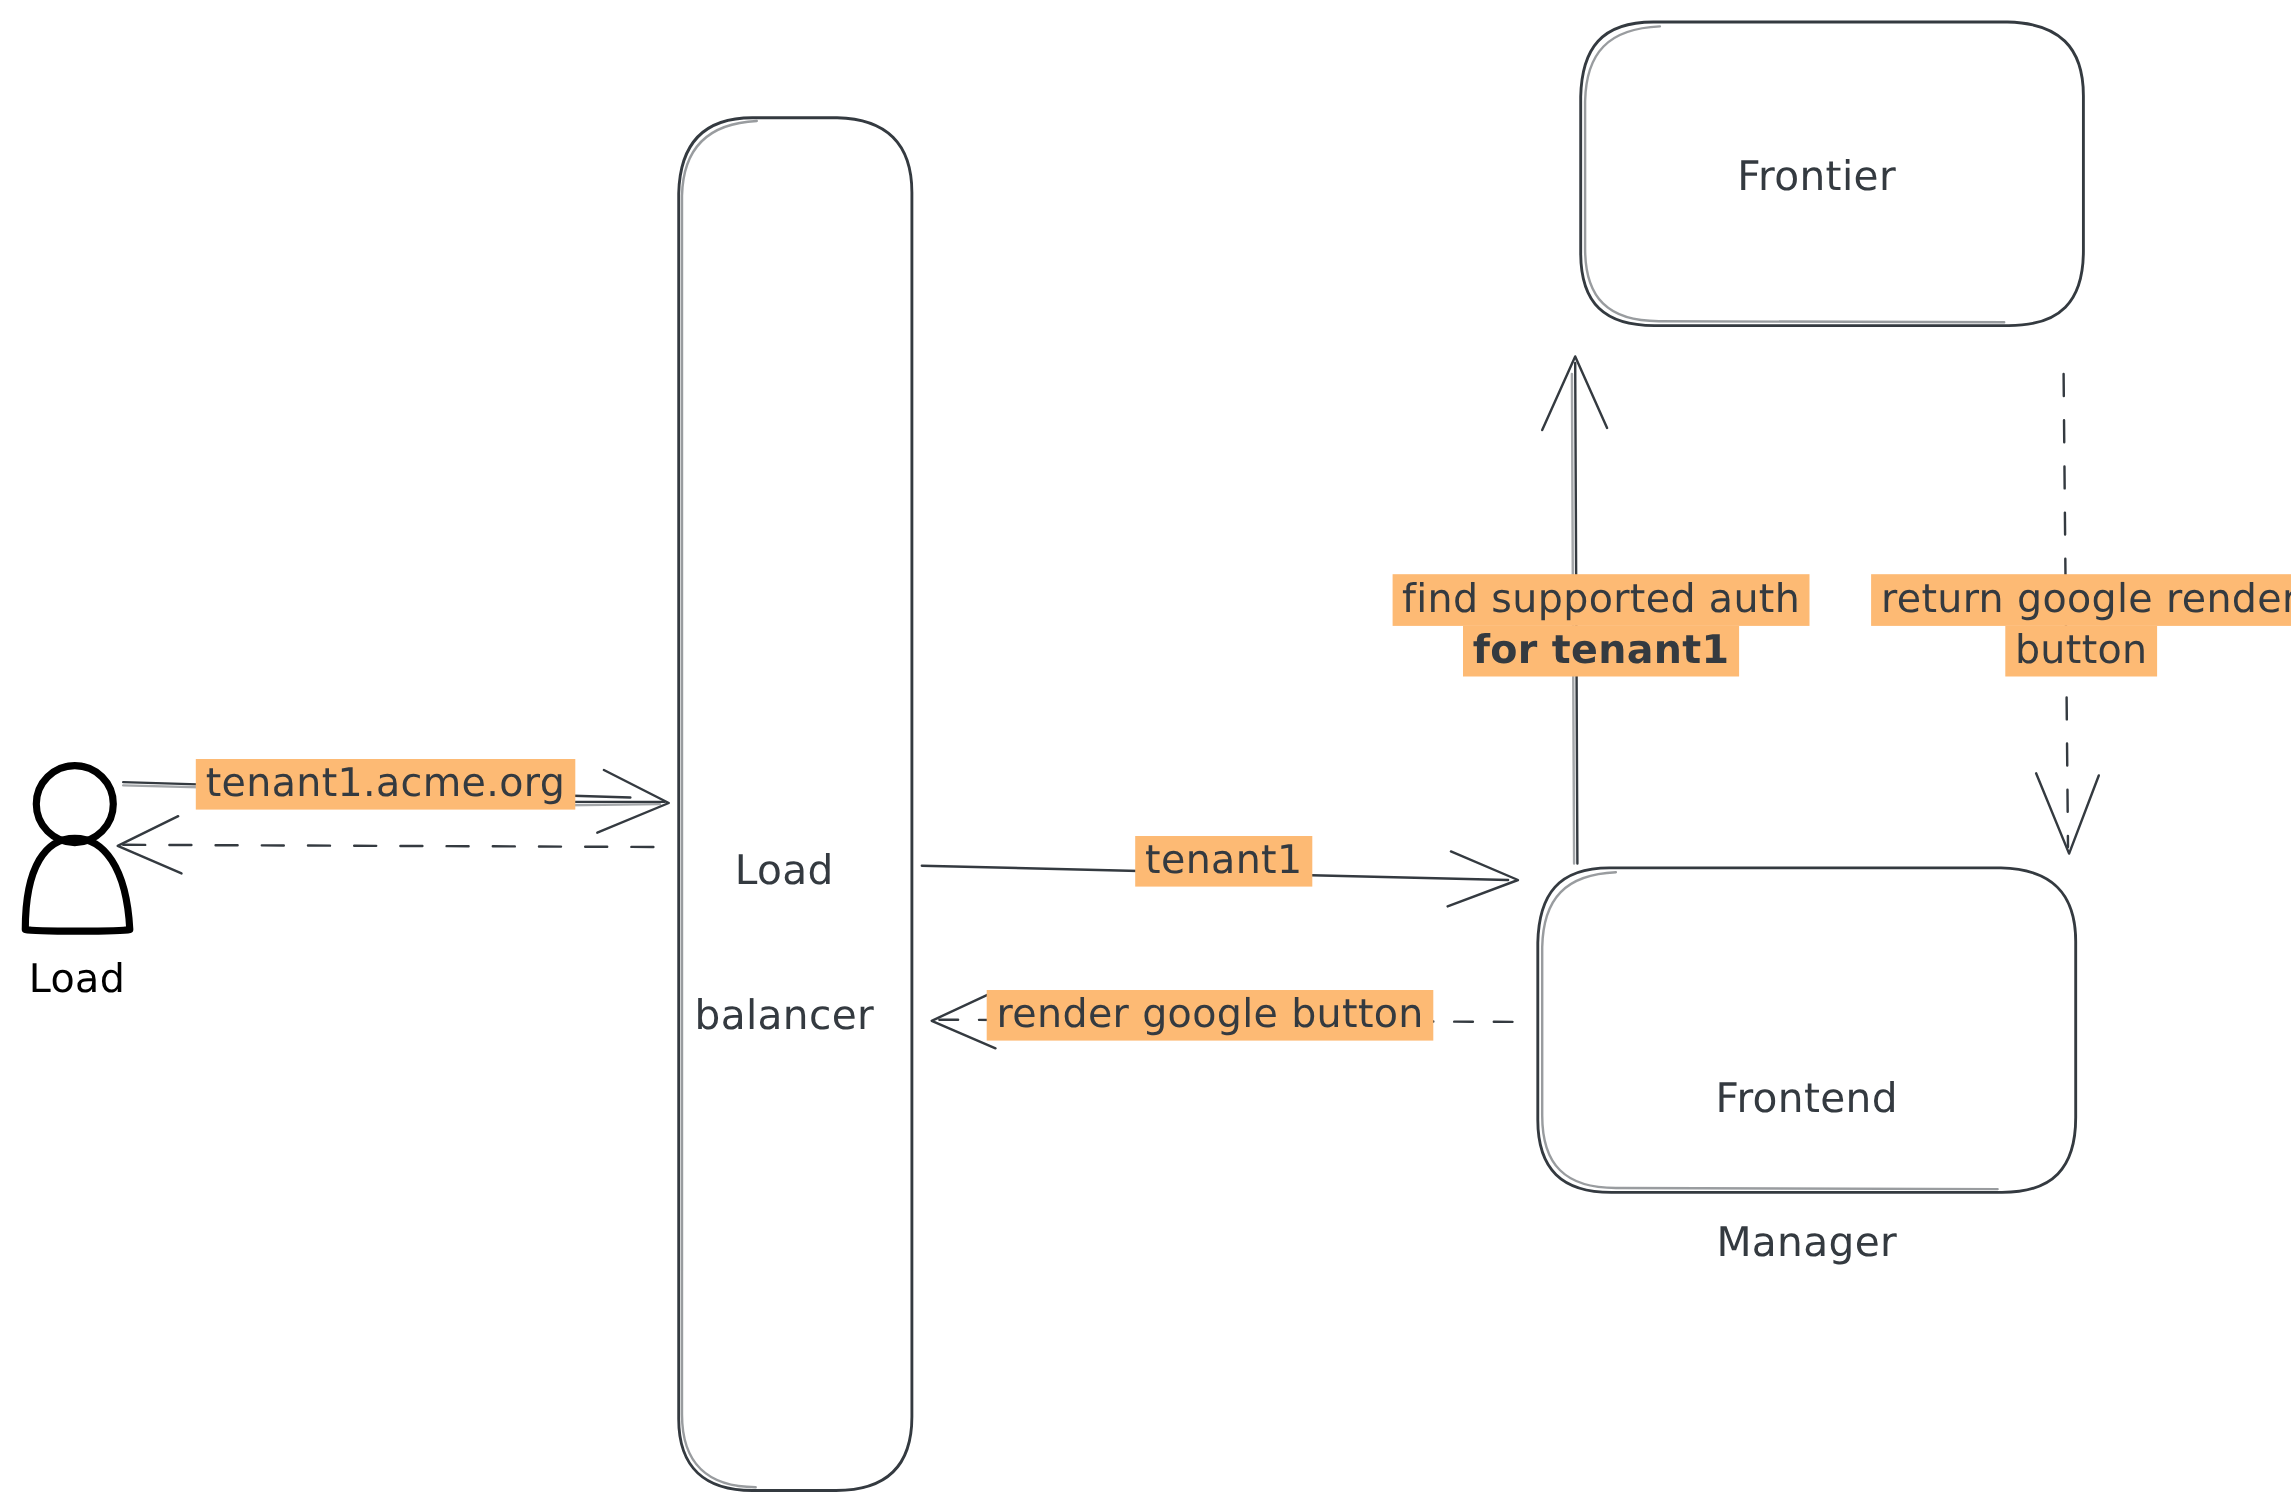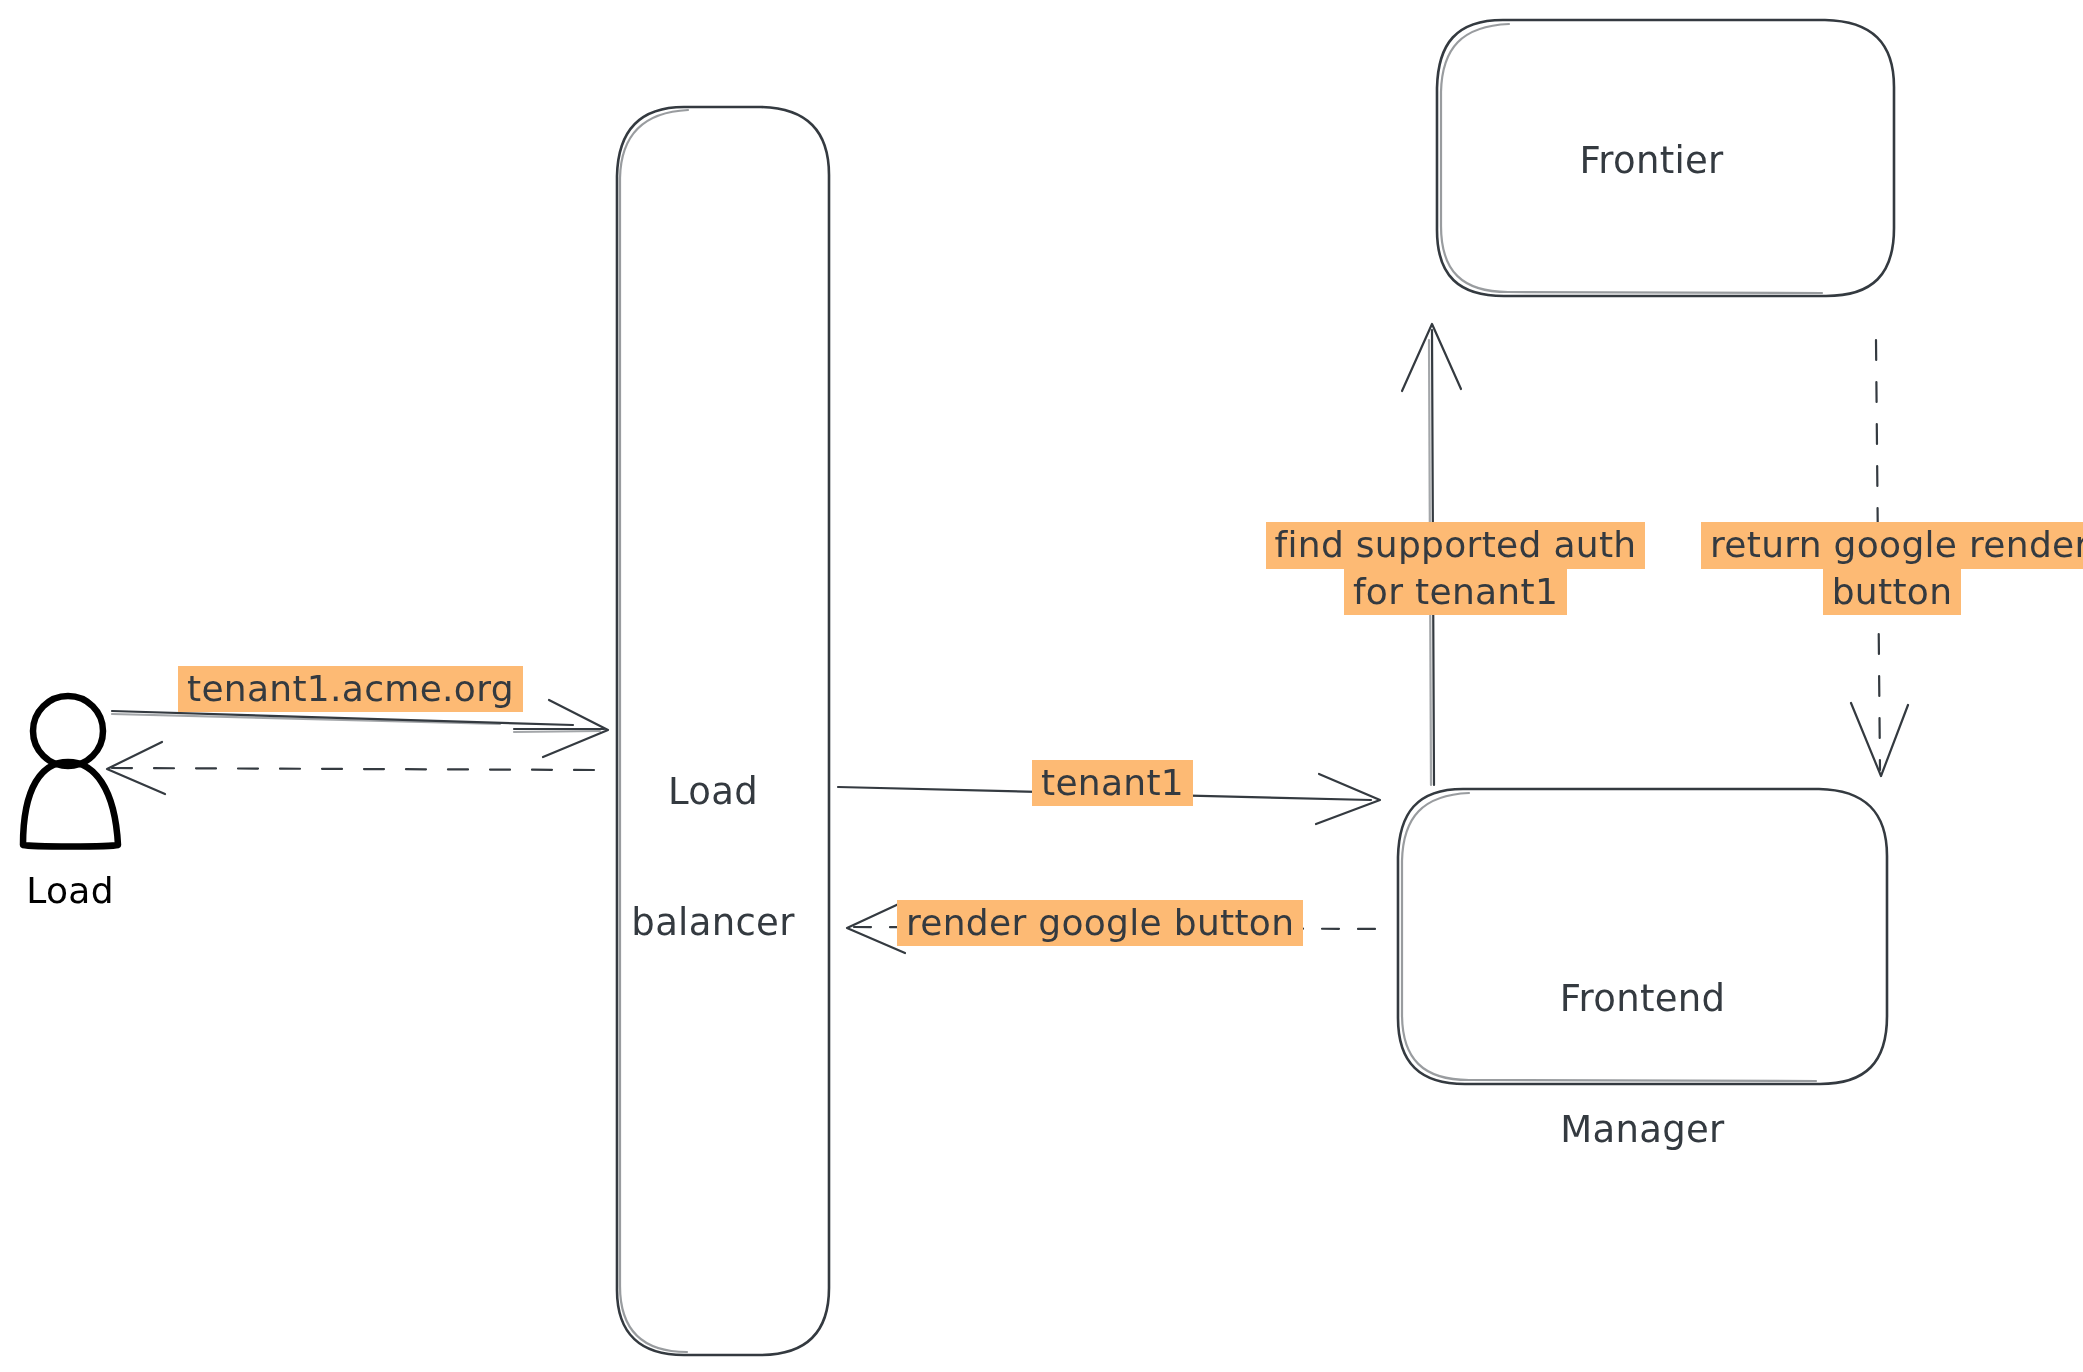--- a/index.html
+++ b/index.html
@@ -191,29 +191,29 @@
     <div>balancer</div>
   </div>
 
   <div class="label node-label" style="left:1437px; top:139px; width:429px;">Frontier</div>
 
   <div class="label node-label" style="left:1398px; top:890px; width:489px;">
     <div>Frontend</div>
     <div>Manager</div>
   </div>
 
-  <div class="label edge-label label-box" style="left:178px; top:666px;text-align:center;">tenant1.acme.org</div>
+  <div class="label edge-label label-box" style="left:178px; top:690px;text-align:center;">tenant1.acme.org</div>
 
   <div class="label edge-label label-box" style="left:1032px; top:760px;">tenant1</div>
 
   <div class="label edge-label label-box" style="left:897px; top:900px;">render google button</div>
 
   <div class="label edge-label" style="left:1216px; top:480px; width:432px;">
     <div class="label-box" style="display:inline-block;">find supported auth</div>
-    <div class="label-box" style="display:inline-block;">for tenant1</div>
+    <div class="label-box" style="display:inline-block;font-weight:bold;">for tenant1</div>
   </div>
 
   <div class="label edge-label" style="left:1654px; top:480px; width:429px;">
     <div class="label-box" style="display:inline-block;">return google render</div>
     <div class="label-box" style="display:inline-block;">button</div>
   </div>
 
 </div>
 
 </body></html>

